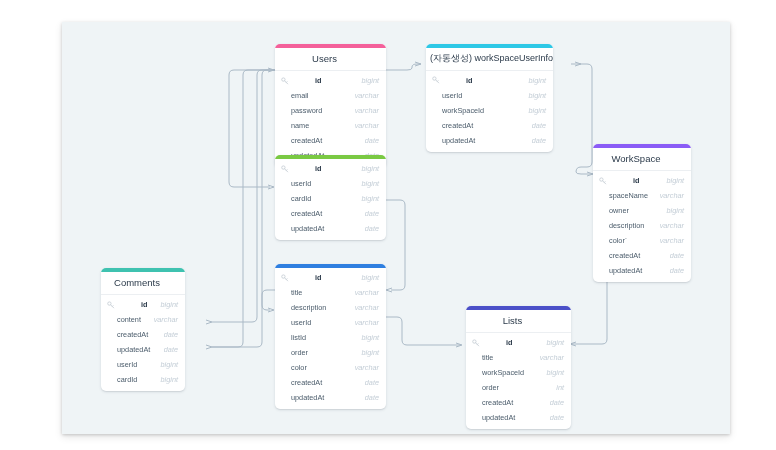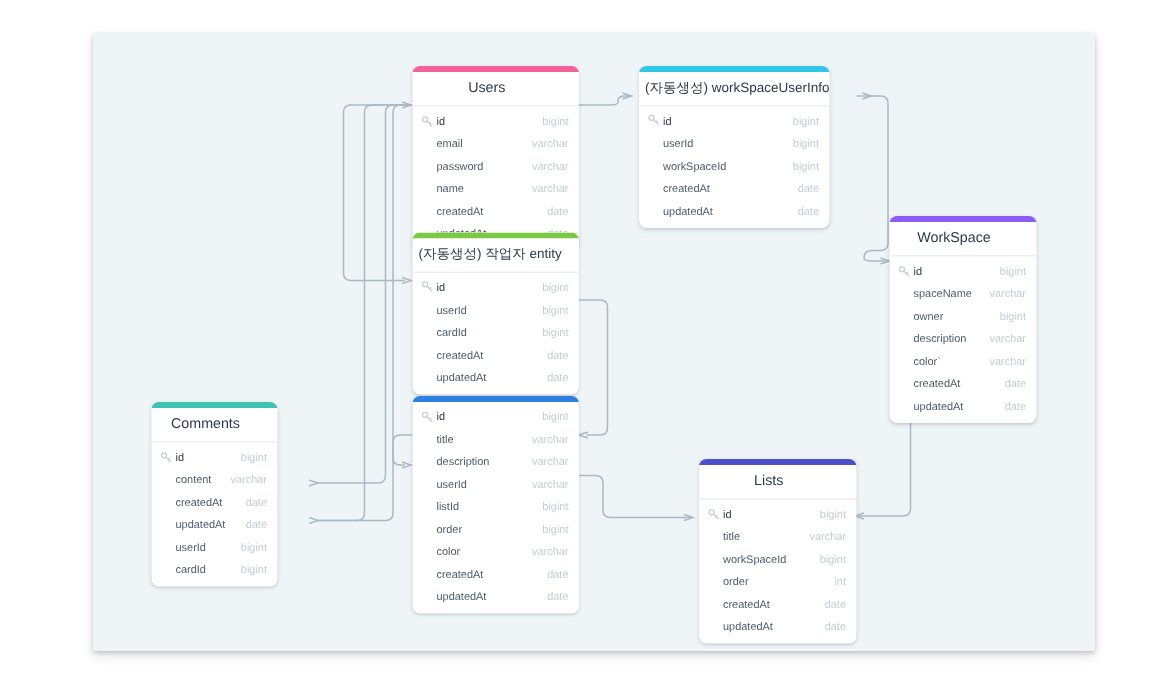--- a/index.html
+++ b/index.html
@@ -56,26 +56,27 @@
     opacity:.55;
   }
   .key-ico svg{display:block;}
   .spacer{width:8px;flex:0 0 8px;margin-right:2px;}
   .fname{
     color:#4b5c6b;
     flex:1 1 auto;
     white-space:nowrap;
     overflow:hidden;
   }
-  .row.pk .fname{font-weight:normal;color:#2b3a4a;}
+  .row.pk .fname{font-weight:bold;color:#2b3a4a;margin-left:24px;}
   .ftype{
     color:#c3cdd6;
     flex:0 0 auto;
     text-align:right;
     white-space:nowrap;
+    font-style:italic;
   }
 </style>
 </head>
 <body>
 
 <div id="canvas">
   <svg id="edges" viewBox="0 0 668 412" xmlns="http://www.w3.org/2000/svg">
     <g fill="none" stroke="#aab9c6" stroke-width="1">
 
       <path d="M213 48 L200 48 Q195 48 195 53 L195 295 Q195 300 190 300 L150 300"></path>
@@ -182,21 +183,20 @@
         </div>
         <div class="row">
           <span class="spacer"></span>
           <span class="fname">updatedAt</span>
           <span class="ftype">date</span>
         </div>
       </div>
     </div>
     <div class="node" style="left: 213px; top: 133px; width: 111px;">
       <div class="accent" style="background: rgb(122, 201, 67);"></div>
-      <div class="node-title kr">(자동생성) 작업자 entity</div>
       <div class="rows">
         <div class="row pk">
           <span class="key-ico">
             <svg width="8" height="8" viewBox="0 0 10 10">
               <circle cx="3" cy="3.2" r="2.1" fill="none" stroke="#9aa7b4" stroke-width="1.1"></circle>
               <path d="M4.4 4.6 L8.4 8.6 M6.6 6.8 L7.6 5.8" stroke="#9aa7b4" stroke-width="1.1" fill="none" stroke-linecap="round"></path>
             </svg>
           </span>
           <span class="fname">id</span>
           <span class="ftype">bigint</span>

